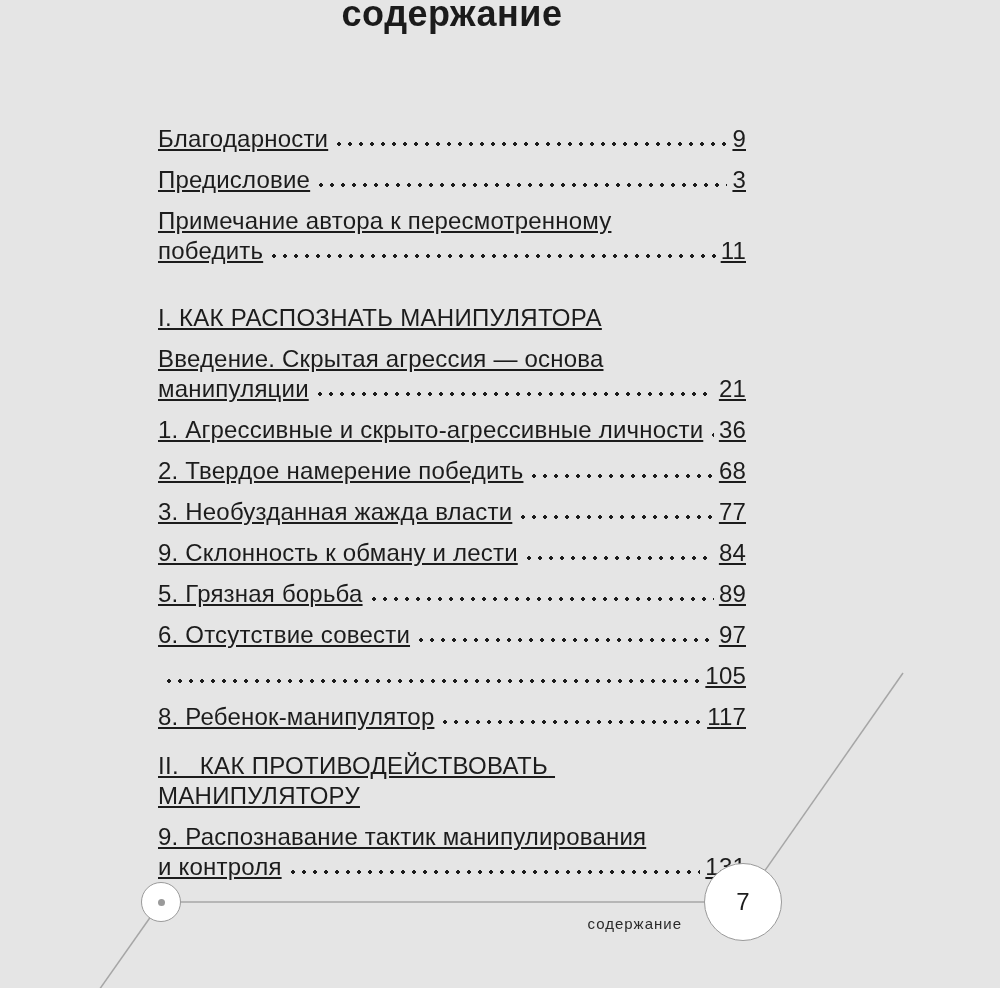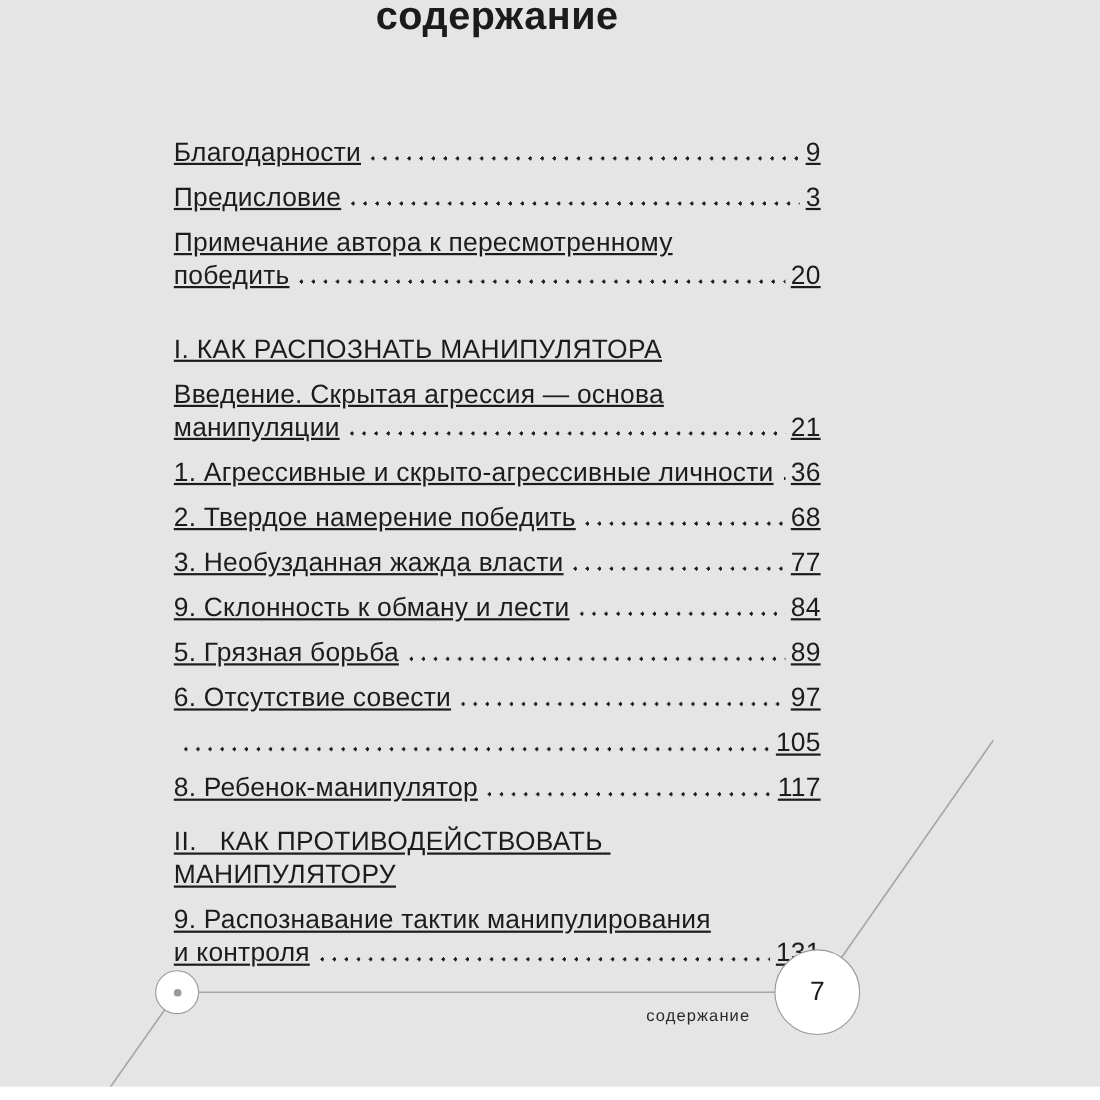--- a/index.html
+++ b/index.html
@@ -141,21 +141,21 @@
           <span class="txt">Предисловие</span>
           <span class="dots"></span>
           <span class="num">3</span>
         </span>
       </div>
       <div class="row">
         <span class="line">Примечание автора к пересмотренному</span>
         <span class="tail">
           <span class="txt">победить</span>
           <span class="dots"></span>
-          <span class="num">20</span>
+          <span class="num">11</span>
         </span>
       </div>
       <div class="row header"><span>I. КАК РАСПОЗНАТЬ МАНИПУЛЯТОРА</span></div>
       <div class="row">
         <span class="line">Введение. Скрытая агрессия — основа</span>
         <span class="tail">
           <span class="txt">манипуляции</span>
           <span class="dots"></span>
           <span class="num">21</span>
         </span>

